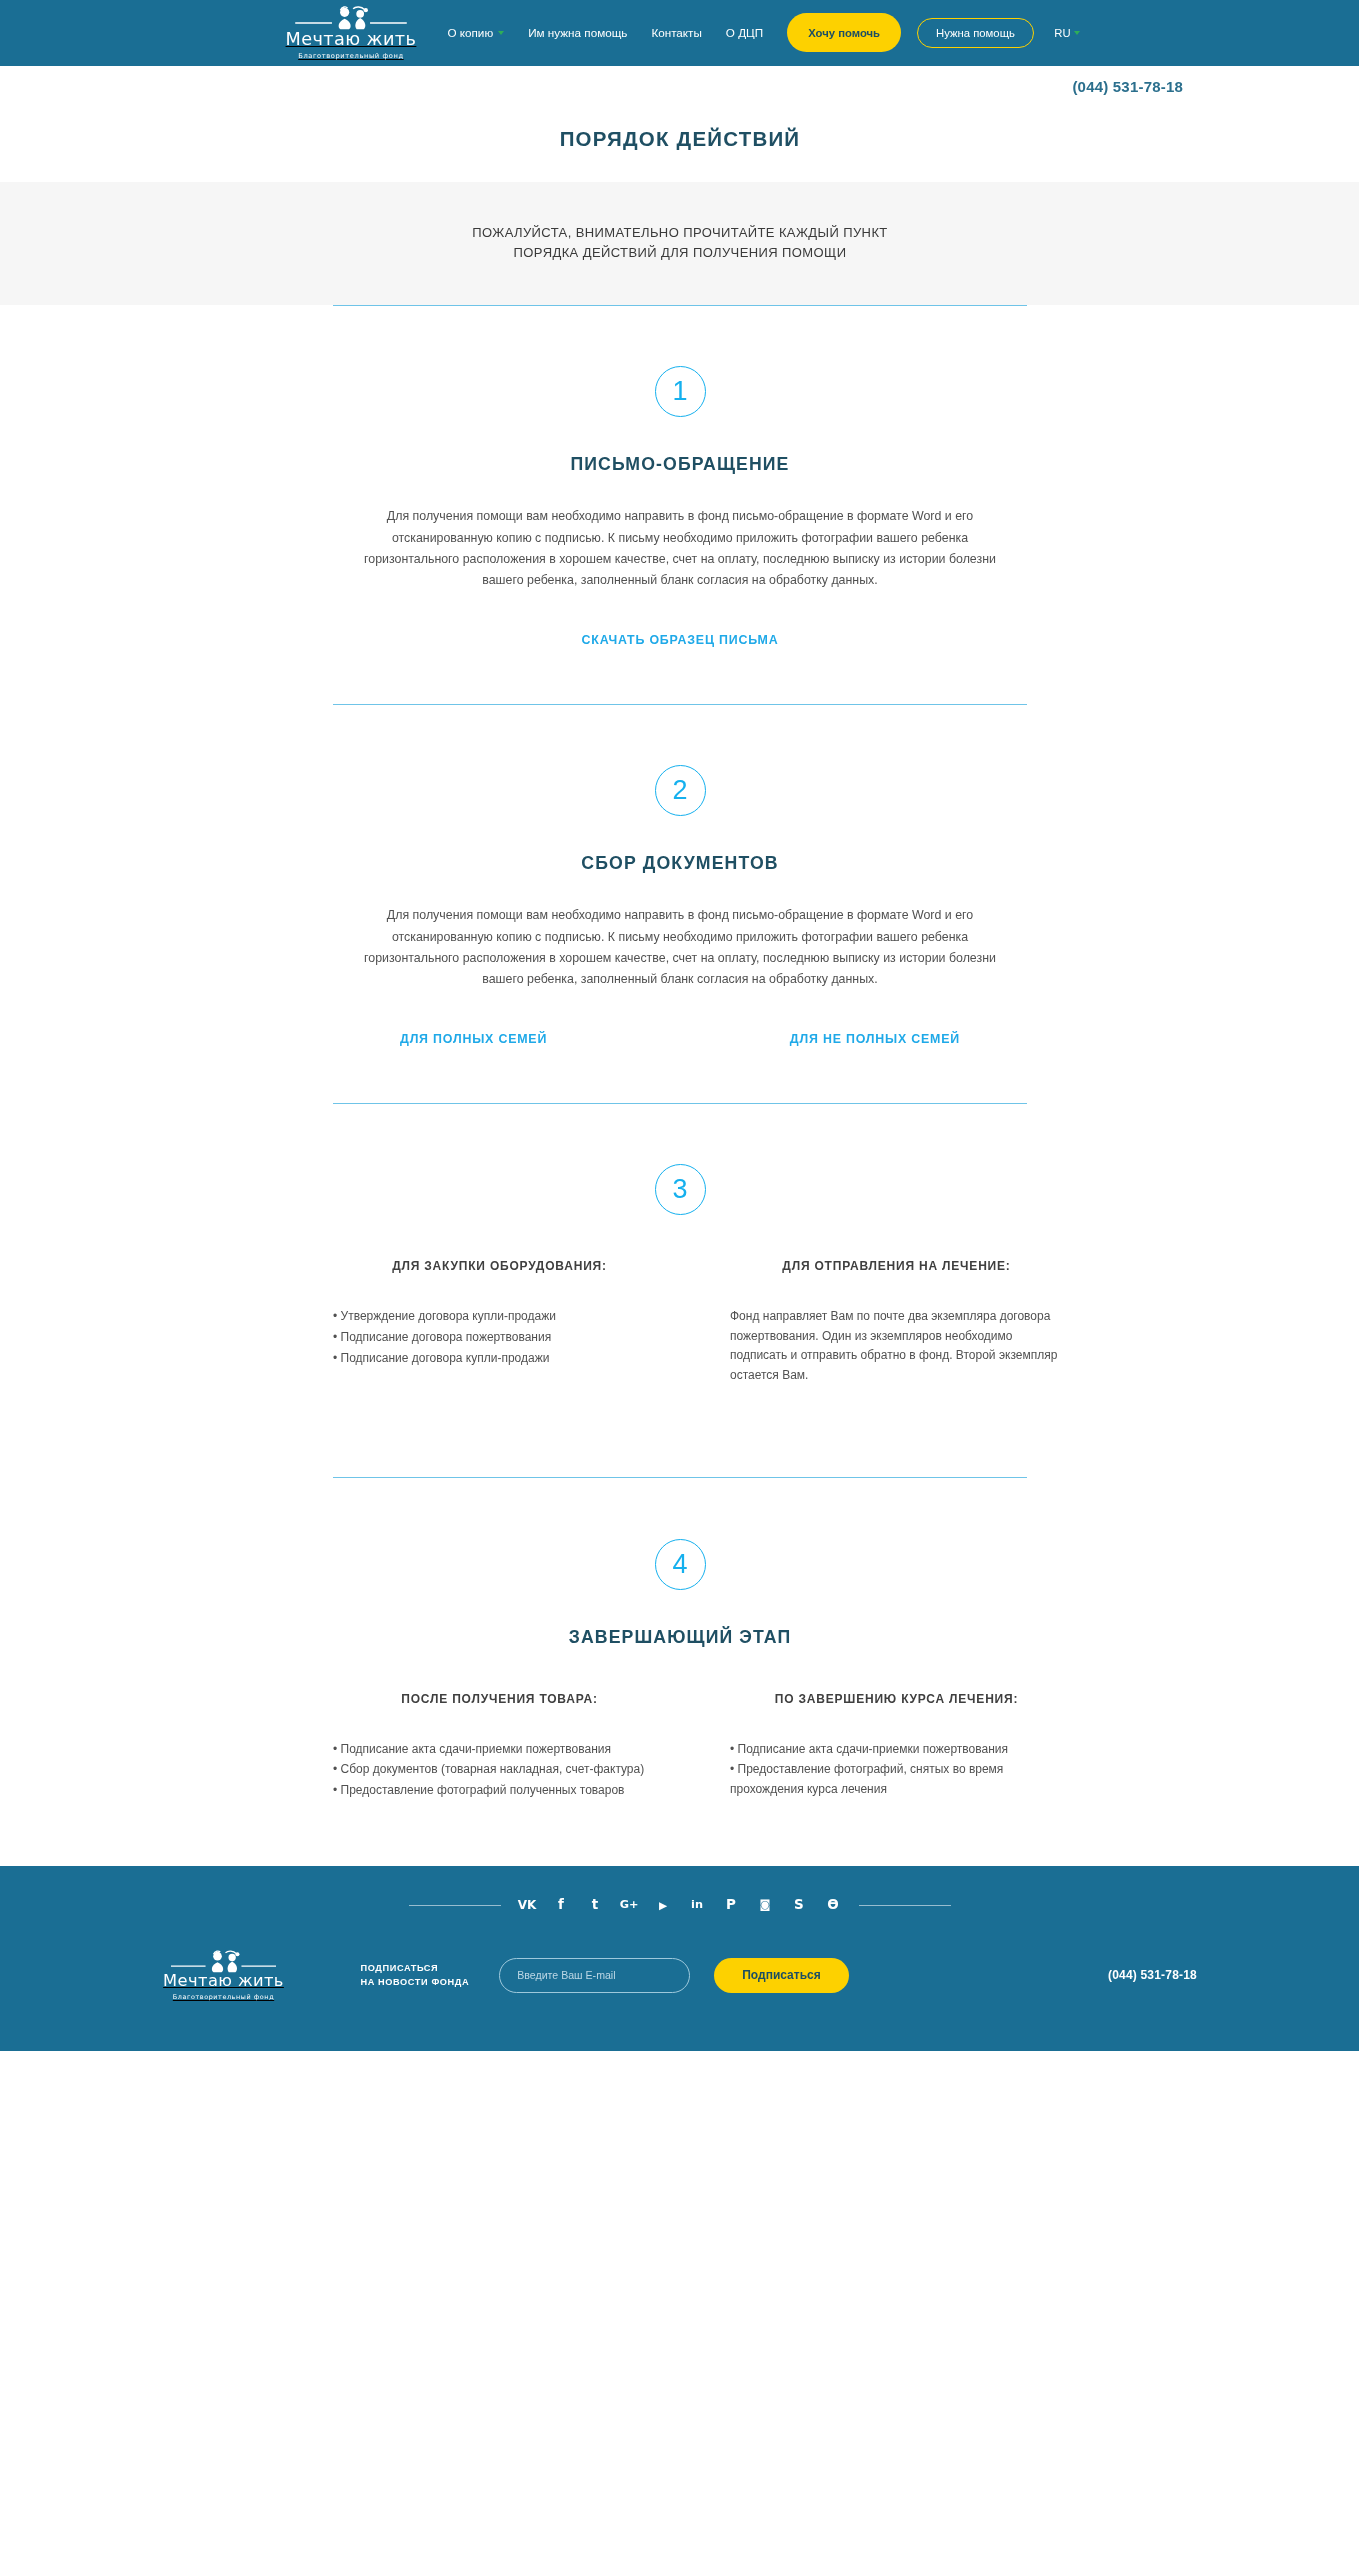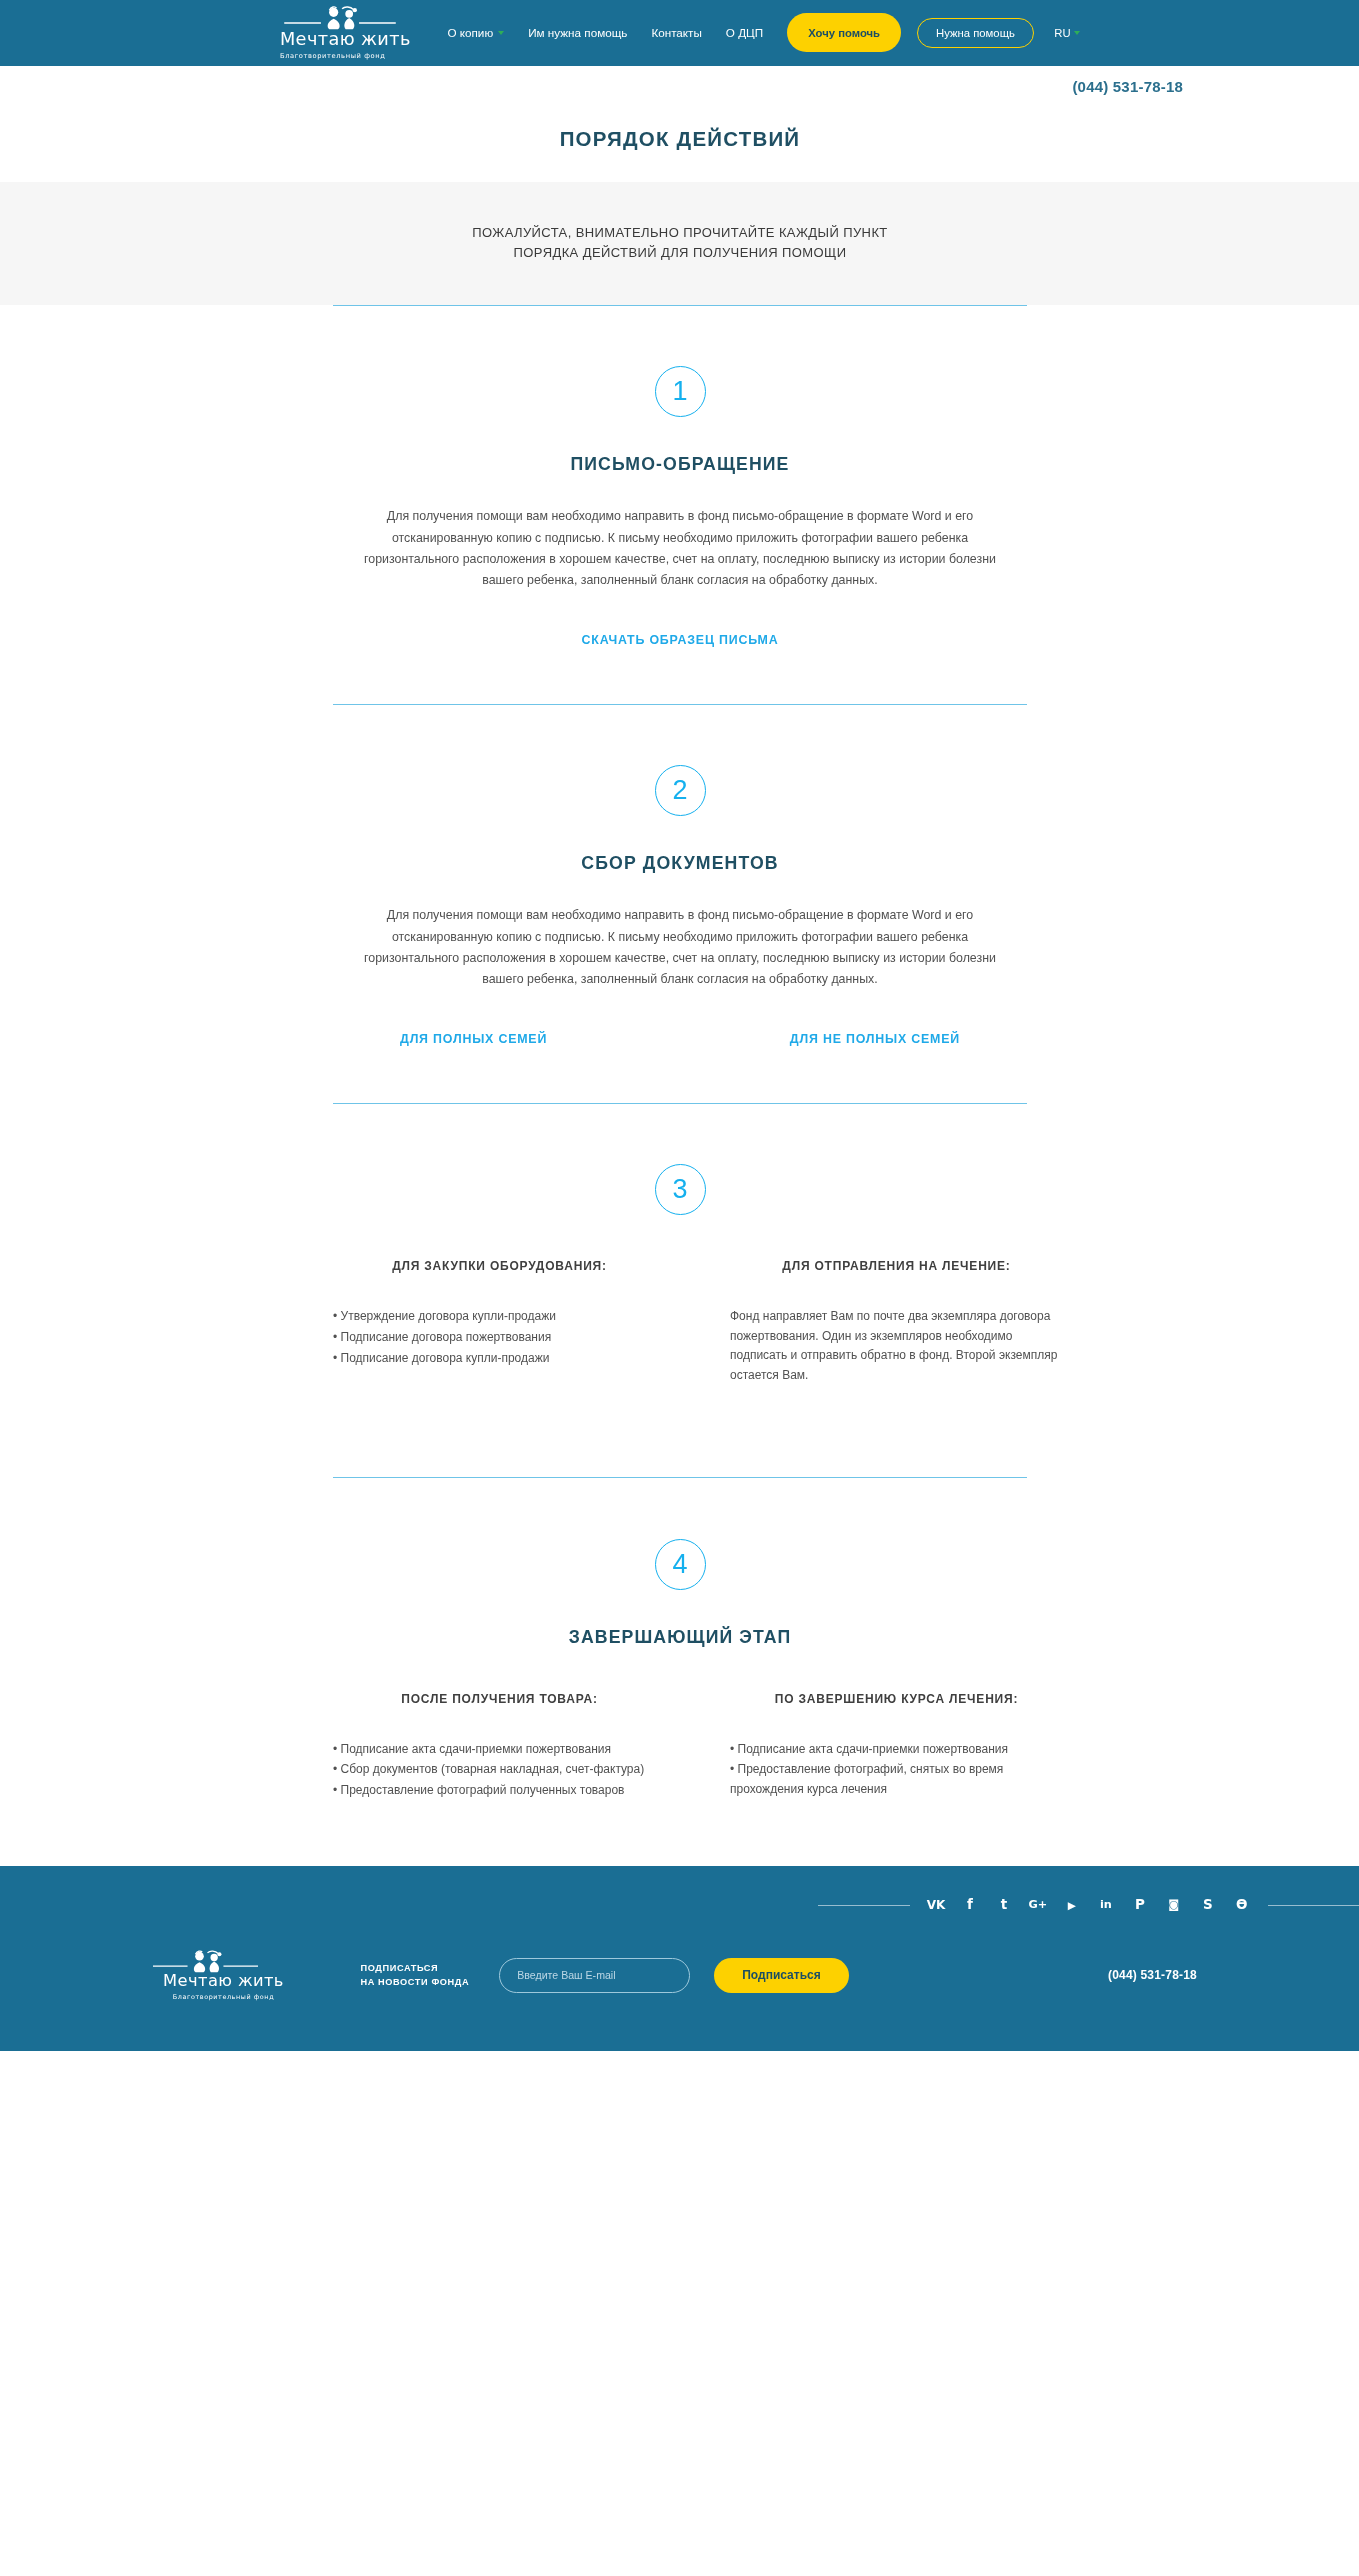--- a/index.html
+++ b/index.html
@@ -28,23 +28,25 @@
     align-items: center;
     gap: 0;
     width: 1062px;
     justify-content: center;
   }
 
   
   .logo {
     display: flex;
     flex-direction: column;
+    align-items: center;
     width: 142px;
     margin-right: 25.5px;
     flex: none;
+    text-decoration: underline;
   }
   .logo-mark { display: block; }
   .logo-word {
     color: #ffffff;
     font-size: 17.7px;
     letter-spacing: 0.4px;
     font-family: "DejaVu Sans", sans-serif;
     font-weight: 400;
     line-height: 1;
     margin-top: 0.7px;
@@ -266,21 +268,21 @@
 
   
   .footer {
     width: 100%;
     background: #1a6e94;
     padding: 31px 0 50px 0;
   }
   .social-row {
     display: flex;
     align-items: center;
-    justify-content: flex-end;
+    justify-content: center;
     gap: 0;
     margin-bottom: 37px;
   }
   .social-line {
     width: 92px;
     height: 0.7px;
     background: rgba(255,255,255,.55);
   }
   .socials {
     display: flex;

